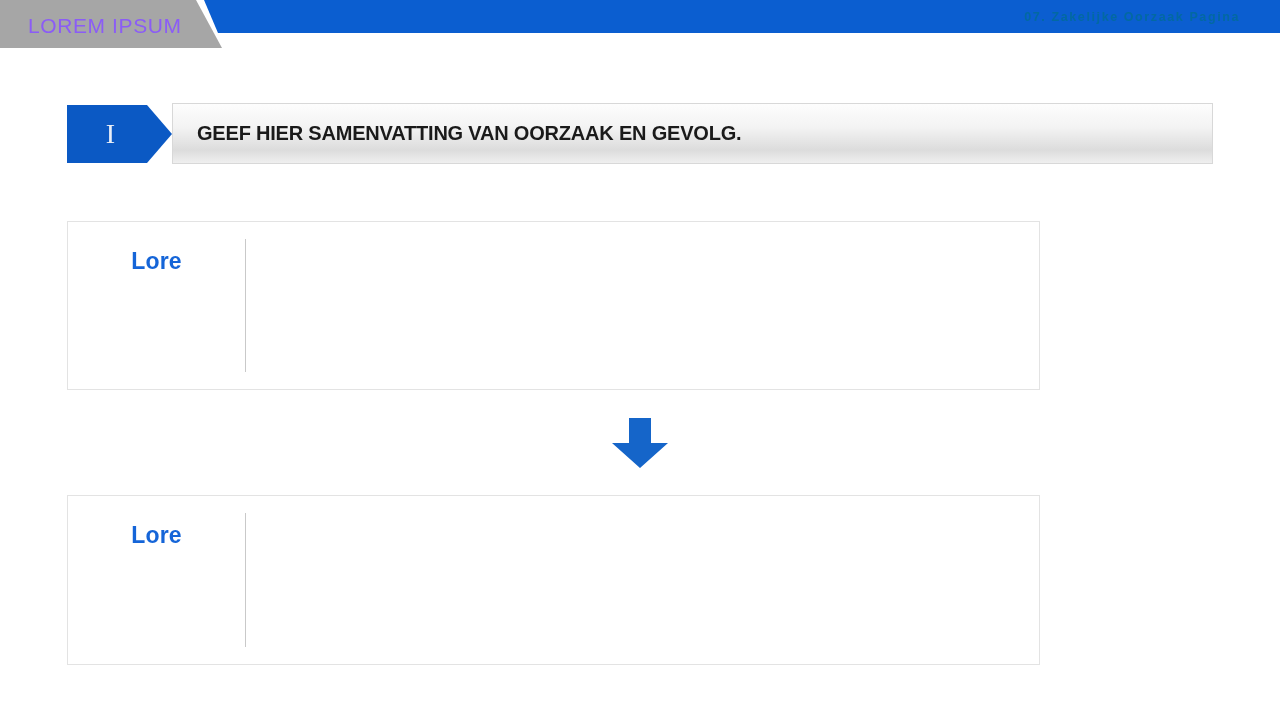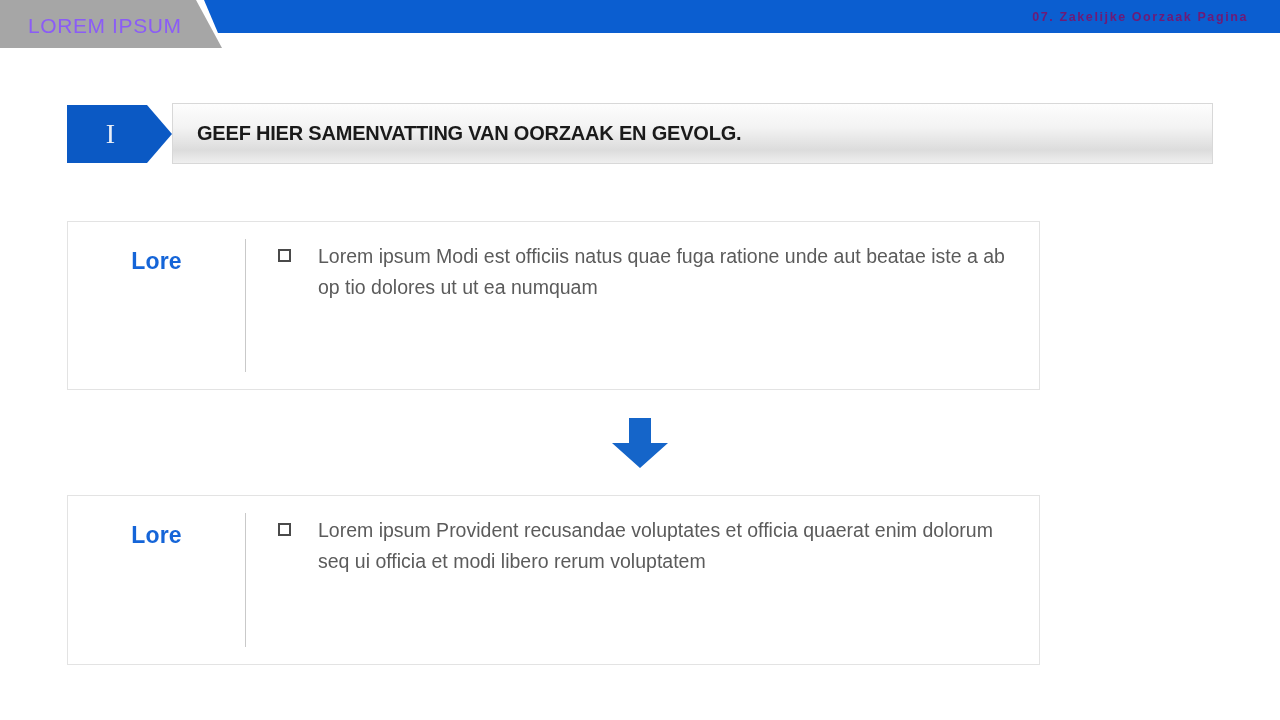--- a/index.html
+++ b/index.html
@@ -43,24 +43,24 @@
     left: 28px;
     top: 14px;
     font-size: 21px;
     color: #8b5cf6;
     letter-spacing: 0.6px;
     font-weight: 400;
     white-space: nowrap;
   }
   .header-page {
     position: absolute;
-    right: 32px;
+    right: 40px;
     top: 10px;
     font-size: 12.5px;
-    color: #701a75;
+    color: #0369a1;
     letter-spacing: 1.6px;
     font-weight: 600;
     white-space: nowrap;
   }
 
   
   .titlebar {
     position: absolute;
     left: 67px;
     top: 103px;
@@ -202,37 +202,29 @@
   </div>
   <div class="titlebar-text">GEEF HIER SAMENVATTING VAN OORZAAK EN GEVOLG.</div>
 </div>
 
 <div class="panel" id="panel-cause">
   <div class="panel-label">
     <span class="panel-label-text">Lore</span>
   </div>
   <div class="panel-divider"></div>
   <div class="panel-list">
-    <div class="bullet-row">
-      <span class="bullet-box"></span>
-      <span class="bullet-text">Lorem ipsum Modi est officiis natus quae fuga ratione unde aut beatae iste a ab op tio dolores ut ut ea numquam</span>
-    </div>
   </div>
 </div>
 
 <div class="arrow">
   <svg width="56" height="50" viewBox="0 0 56 50" xmlns="http://www.w3.org/2000/svg" aria-hidden="true">
     <polygon points="17,0 39,0 39,25 56,25 28,50 0,25 17,25" fill="#1565c9"></polygon>
   </svg>
 </div>
 
 <div class="panel" id="panel-effect">
   <div class="panel-label">
     <span class="panel-label-text">Lore</span>
   </div>
   <div class="panel-divider"></div>
   <div class="panel-list">
-    <div class="bullet-row">
-      <span class="bullet-box"></span>
-      <span class="bullet-text">Lorem ipsum Provident recusandae voluptates et officia quaerat enim dolorum seq ui officia et modi libero rerum voluptatem</span>
-    </div>
   </div>
 </div>
 
 </body></html>

